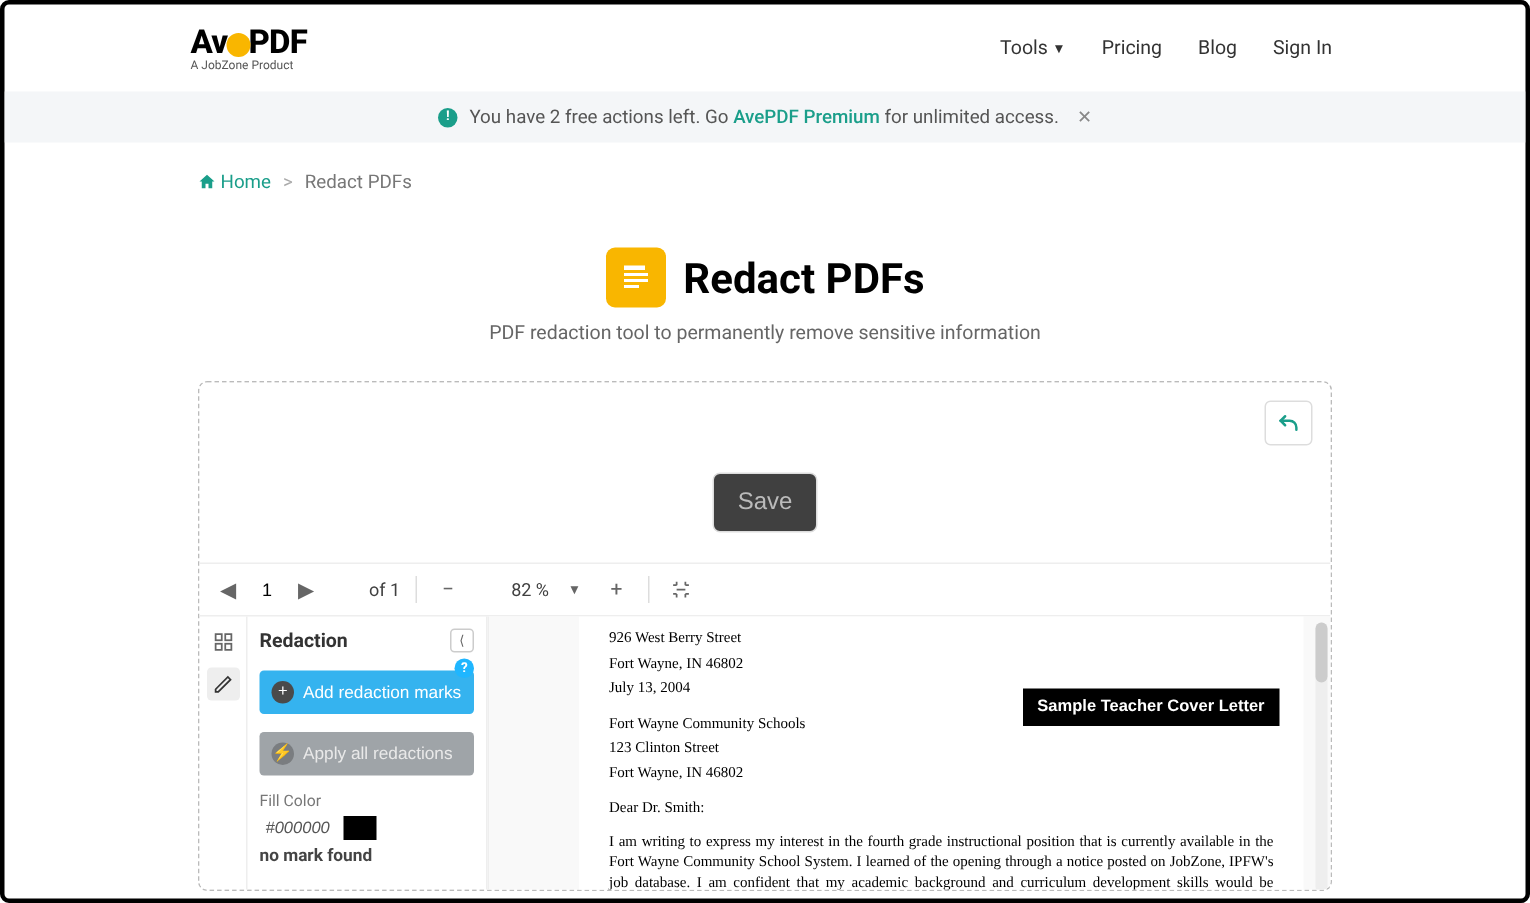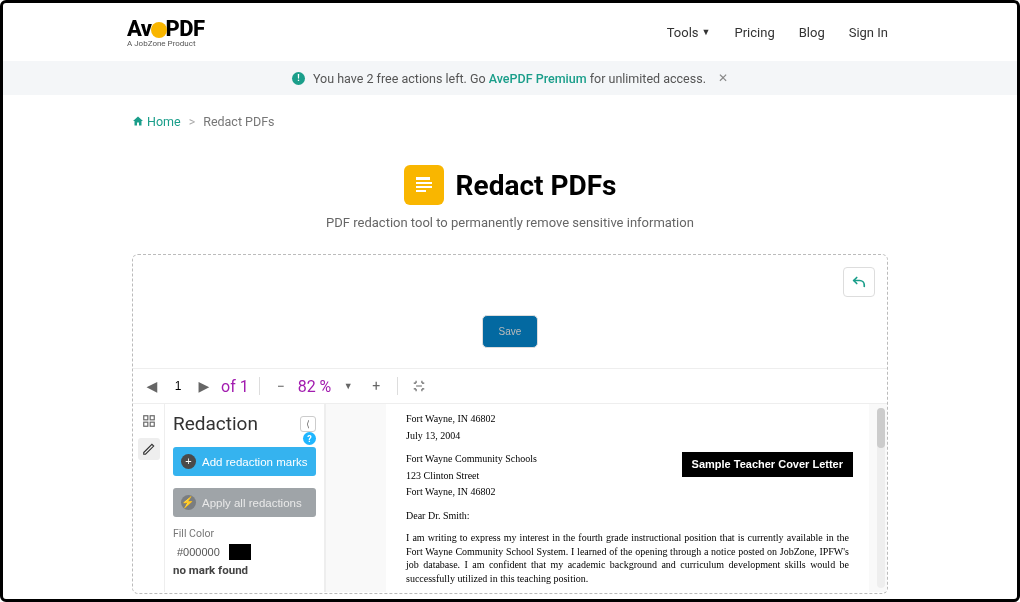--- a/index.html
+++ b/index.html
@@ -33,49 +33,49 @@
     .title-row { display: inline-flex; align-items: center; gap: 12px; }
     .title-icon { width: 40px; height: 40px; background: #f9b600; border-radius: 6px; display: inline-flex; align-items: center; justify-content: center; }
     .title-icon svg { width: 24px; height: 24px; fill: #fff; }
     .title { font-size: 28px; font-weight: 700; color: #000; }
     .subtitle { font-size: 13px; color: #666; margin-top: 10px; }
 
     
     .tool-area { margin: 24px 129px 0; border: 1px dashed #bbb; border-radius: 6px; position: relative; height: 340px; overflow: hidden; }
     .undo-btn { position: absolute; top: 12px; right: 12px; width: 32px; height: 30px; border: 1px solid #ddd; border-radius: 4px; background: #fff; display: flex; align-items: center; justify-content: center; cursor: pointer; color: #1a9e8a; }
     .save-row { display: flex; justify-content: center; margin-top: 60px; }
-    .save-btn { border: 1px solid #ddd; border-radius: 5px; padding: 10px 16px; color: #bbb; background: #0369a1; font-size: 10px; }
+    .save-btn { border: 1px solid #ddd; border-radius: 5px; padding: 10px 16px; color: #bbb; background: #404040; font-size: 16px; }
 
     
     .pdf-toolbar { display: flex; align-items: center; gap: 6px; padding: 6px 10px 6px 8px; margin-top: 20px; border-top: 1px solid #eee; border-bottom: 1px solid #eee; background:#fff; }
     .tb-btn { width: 22px; height: 22px; display: inline-flex; align-items: center; justify-content: center; cursor: pointer; color: #666; border-radius:3px; }
     .tb-sep { width: 1px; height: 18px; background: #ddd; margin: 0 4px; }
     .page-input { width: 18px; text-align: center; font-size: 12px; border:none; }
-    .zoom-label { font-size: 16px; color:#a21caf; }
+    .zoom-label { font-size: 12px; color:#404040;margin-left:25px; }
 
     
     .editor { display: flex; height: calc(100% - 150px); }
     .left-rail { width: 32px; border-right: 1px solid #eee; display:flex; flex-direction:column; align-items:center; padding-top:6px; gap:6px; }
     .left-rail .rail-btn{ width:22px; height:22px; display:flex; align-items:center; justify-content:center; cursor:pointer; color:#666; border-radius:3px;}
     .left-rail .rail-btn.active{ background:#eee; }
 
     .side-panel { width: 160px; border-right: 1px solid #eee; padding: 8px 8px 0 8px; position:relative; }
     .side-header { display:flex; align-items:center; justify-content:space-between; }
-    .side-title { font-weight: 400; font-size: 19px; }
+    .side-title { font-weight: 700; font-size: 13px; }
     .collapse-btn { width:16px; height:16px; border:1px solid #ccc; border-radius:3px; display:flex; align-items:center; justify-content:center; font-size:9px; color:#666; cursor:pointer;}
     .help-icon { position:absolute; top:28px; right:8px; width:13px; height:13px; border-radius:50%; background:#1fb6ff; color:#fff; font-size:9px; display:flex; align-items:center; justify-content:center; font-weight:bold;}
     .side-btn { display:flex; align-items:center; gap:6px; width:100%; padding:7px 8px; border-radius:3px; font-size:11.5px; margin-top:12px; cursor:pointer; border:none; }
     .side-btn.primary { background:#35b3ef; color:#fff; }
     .side-btn.secondary { background:#9fa4a8; color:#e9e9e9; }
     .side-btn .circ { width:15px; height:15px; border-radius:50%; background:#6b6b6b; color:#fff; display:inline-flex; align-items:center; justify-content:center; font-size:11px; line-height:1; }
     .side-btn.primary .circ{ background:#4a4a4a; }
     .side-btn.secondary .circ{ background:#7a7d80; }
     .side-label { font-size:10.5px; color:#777; margin-top:10px; }
     .color-row { display:flex; align-items:center; gap:0; margin-top:3px;}
-    .color-input{ font-size:11px; color:#555; border:none; padding:3px 4px; width:56px; background:#fff;}
+    .color-input{ font-size:11px; font-style:italic; color:#555; border:none; padding:3px 4px; width:56px; background:#fff;}
     .swatch { width:22px; height:16px; background:#000; }
     .no-mark { font-size:11.5px; font-weight:700; color:#444; margin-top:2px;}
 
     .doc-view { flex:1; background:#f9f9f9; border-left:1px solid #eee; position:relative; overflow:hidden;}
     .scrollbar{ position:absolute; right:2px; top:4px; bottom:4px; width:8px; background:#eee; border-radius:4px;}
     .scrollbar-thumb{ position:absolute; top:0; width:100%; height:40px; background:#ccc; border-radius:4px;}
     .paper { background:#fff; margin: 0 18px 0 60px; height:100%; padding:8px 20px; font-family: 'Times New Roman', Times, serif; font-size:10px; color:#000; line-height:1.35; position:relative;}
     .paper .blackbox{ position:absolute; right:16px; top:48px; background:#000; color:#fff; font-weight:700; padding:5px 10px; font-family: Arial, sans-serif; font-size:11px; }
     .paper p{ margin-bottom:3px;}
     .paper .block{ margin-top:10px;}
@@ -205,20 +205,21 @@
             <div class="swatch"></div>
           </div>
           <div class="no-mark">no mark found</div>
         </div>
 
         <div class="doc-view">
           <div class="scrollbar">
               <div class="scrollbar-thumb"></div>
             </div>
           <div class="paper">
+            <p>926 West Berry Street</p>
             <p>Fort Wayne, IN 46802</p>
             <p>July 13, 2004</p>
 
             <div class="blackbox">Sample Teacher Cover Letter</div>
 
             <div class="block">
               <p>Fort Wayne Community Schools</p>
               <p>123 Clinton Street</p>
               <p>Fort Wayne, IN  46802</p>
             </div>

